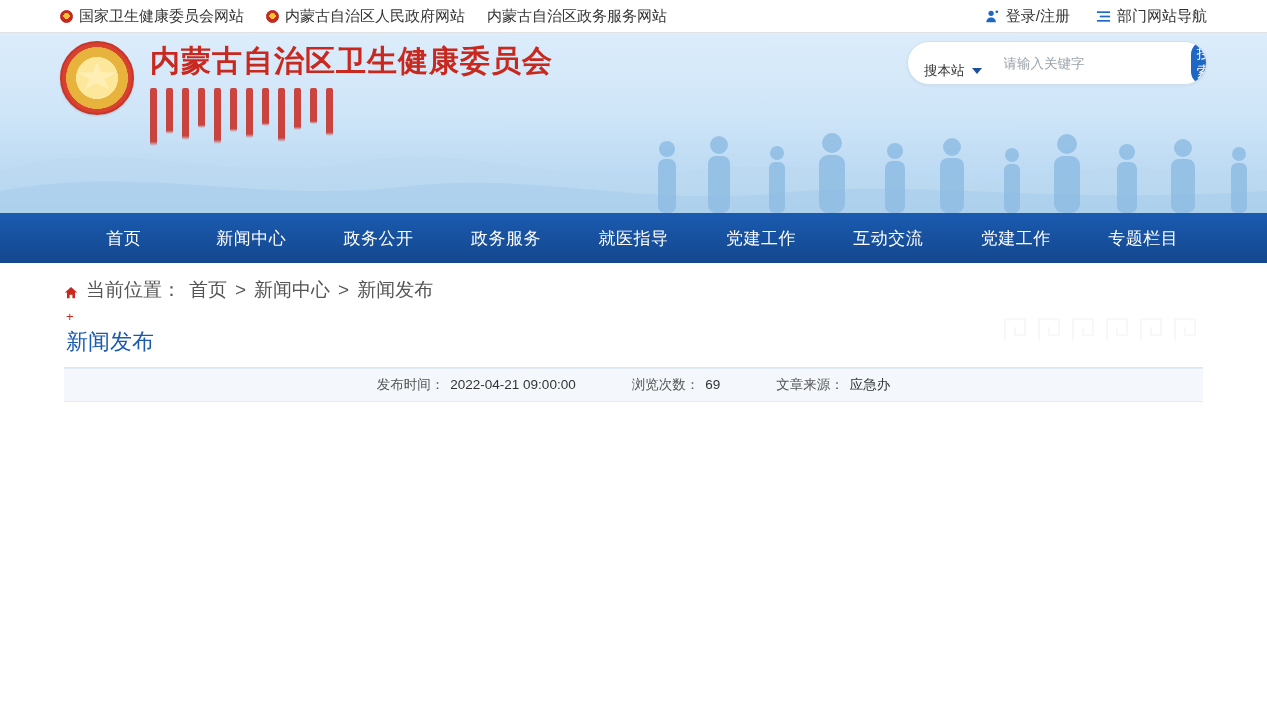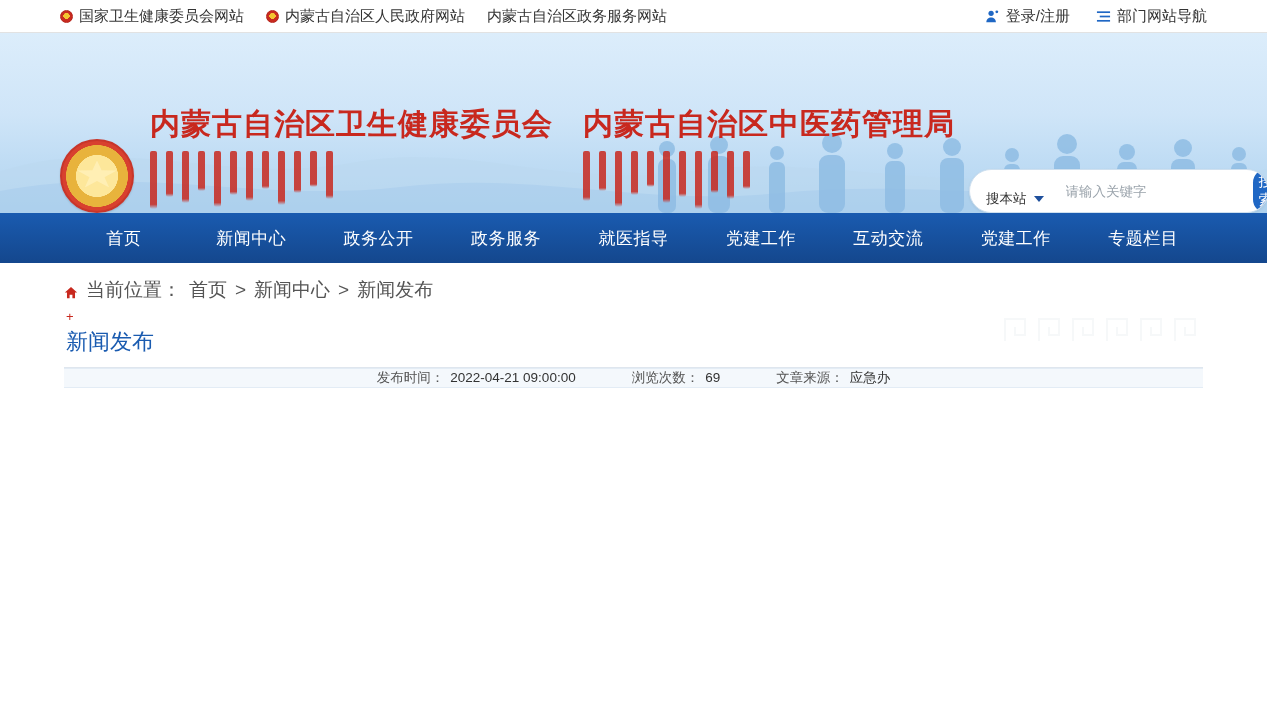--- a/index.html
+++ b/index.html
@@ -42,23 +42,23 @@
     background: linear-gradient(180deg, #dcedfb 0%, #cfe5f8 45%, #bfdcf4 72%, #b2d4f0 100%);
     overflow: hidden;
   }
   .banner-hills {
     position: absolute; left: 0; bottom: 0; width: 100%; height: 120px;
     opacity: .55;
   }
   .banner-silhouette { position: absolute; right: 0; bottom: 0; width: 640px; height: 90px; }
   .banner-inner {
     position: relative;
-    display: flex; align-items: flex-end;
+    display: flex; align-items: flex-start;
     height: 100%;
-    padding: 0 60px;
+    padding: 8px 60px;
     gap: 0;
   }
   .gov-emblem {
     width: 74px; height: 74px; border-radius: 50%;
     background: radial-gradient(circle at 50% 50%, #fde79a 0 42%, #e8b33c 43% 62%, #d8402f 63% 100%);
     border: 2px solid #c8352a;
     position: relative;
     flex: 0 0 auto;
     margin-right: 16px;
     box-shadow: 0 1px 2px rgba(0,0,0,.15);
@@ -161,21 +161,21 @@
     text-align: center;
     font-size: 22px; font-weight: bold; color: #1a4f9e;
     font-family: "Liberation Serif", serif;
     padding: 50px 40px 26px 40px;
     line-height: 1.4;
   }
   .meta {
     background: #f4f8fc;
     border-top: 1px solid #e3ecf5;
     border-bottom: 1px solid #e3ecf5;
-    height: 20px;
+    height: 34px;
     display: flex; align-items: center; justify-content: center;
     gap: 56px;
     font-size: 13.5px; color: #555;
   }
   .meta span.label { color: #555; }
   .meta span.value { color: #333; margin-left: 6px; }
   .article-body {
     padding: 18px 2px 0 2px;
     font-size: 16px; line-height: 2.0; color: #222;
     font-family: "Liberation Serif", serif;
@@ -270,36 +270,20 @@
           <div class="mn-col" style="height:56px"></div>
             <div class="mn-col" style="height:44px"></div>
           <div class="mn-col" style="height:50px"></div>
             <div class="mn-col" style="height:38px"></div>
           <div class="mn-col" style="height:54px"></div>
             <div class="mn-col" style="height:42px"></div>
           <div class="mn-col" style="height:36px"></div>
             <div class="mn-col" style="height:48px"></div>
         </div>
       </div>
-      <div class="title-block">
-        <div class="title-cn">内蒙古自治区中医药管理局</div>
-        <div class="title-mn">
-          <div class="mn-col" style="height:50px"></div>
-            <div class="mn-col" style="height:40px"></div>
-          <div class="mn-col" style="height:56px"></div>
-            <div class="mn-col" style="height:44px"></div>
-          <div class="mn-col" style="height:36px"></div>
-            <div class="mn-col" style="height:52px"></div>
-          <div class="mn-col" style="height:46px"></div>
-            <div class="mn-col" style="height:58px"></div>
-          <div class="mn-col" style="height:42px"></div>
-            <div class="mn-col" style="height:48px"></div>
-          <div class="mn-col" style="height:38px"></div>
-        </div>
-      </div>
     </div>
 
     <div class="search-wrap">
       <div class="search-scope">
         <span>搜本站</span>
         <span class="caret-down"></span>
       </div>
       <div class="search-divider"></div>
       <input class="search-input" type="text" placeholder="请输入关键字" style="">
       <button class="search-btn">搜索</button>

